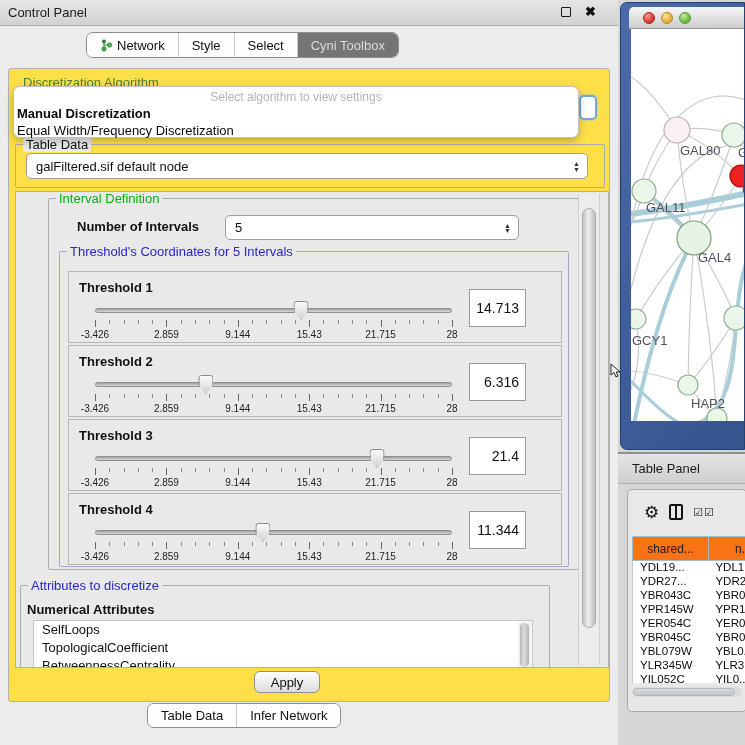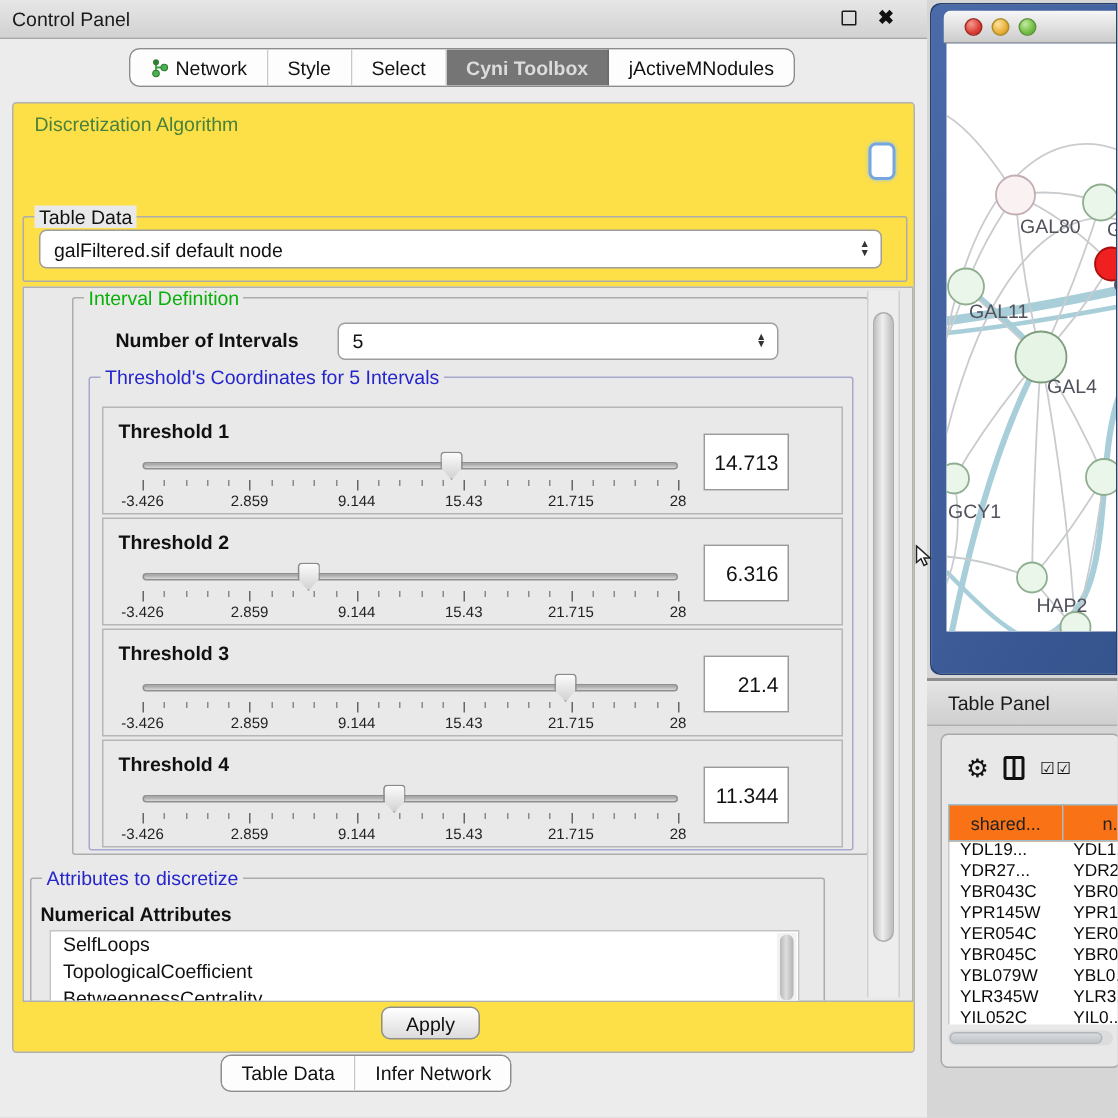--- a/index.html
+++ b/index.html
@@ -13,21 +13,21 @@
   #cp-winbtns { position:absolute; right:22px; top:7px; display:flex; gap:14px; align-items:center; }
   .float-icon { width:10px; height:10px; border:1.6px solid #1a1a1a; border-radius:1px; }
   .close-icon { font-size:13px; font-weight:bold; color:#111; line-height:10px; }
 
   
   .tabstrip { position:absolute; display:flex; background:#fdfdfd; border:1px solid #8d8d8d; border-radius:7px; overflow:hidden; }
   #top-tabs { left:86px; top:32px; height:26px;justify-content:center; }
   .tab { display:flex; align-items:center; justify-content:center; gap:5px; font-size:13px; color:#111;
     padding:0 13px; height:100%; border-right:1px solid #c9c9c9; background:#fdfdfd; white-space:nowrap; }
   .tab:last-child { border-right:none; }
-  .tab.selected { background:#757575; color:#dcdcdc; border-right-color:#6a6a6a;font-weight:bold; }
+  .tab.selected { background:#757575; color:#dcdcdc; border-right-color:#6a6a6a; }
   #bottom-tabs { left:147px; top:703px; height:25px; }
 
   
   #outer-box { position:absolute; left:8px; top:68px; width:602px; height:634px;
     border:1px solid #b2b2b2; border-radius:3px; background:#fde047; }
 
   #algo-group-label { position:absolute; left:14px; top:6px; font-size:13px; color:#49803c; }
   #algo-combo-fragment { position:absolute; left:570px; top:26px; width:18px; height:25px;
     background:#fff; border:2px solid #74a7e0; border-radius:5px; box-shadow:0 0 3px #9cc2ec; }
 
@@ -162,30 +162,32 @@
     </div>
     <div class="tab">
         <span>Style</span>
       </div>
     <div class="tab">
         <span>Select</span>
       </div>
     <div class="tab selected">
         <span>Cyni Toolbox</span>
       </div>
-    <div class="tab">
-        <span>jActiveMNodules</span>
-      </div>
   </div>
 
   <div id="outer-box">
 
     <div id="algo-group-label">Discretization Algorithm</div>
     <div id="algo-combo-fragment"></div>
 
+    <div id="algo-overlay">
+      <div class="placeholder">Select algorithm to view settings</div>
+      <div class="option bold">Manual Discretization</div>
+      <div class="option">Equal Width/Frequency Discretization</div>
+    </div>
 
     <div class="groupbox" id="table-data-group">
       <div class="group-label black-label">Table Data</div>
       <div class="combobox" id="table-data-combo">
         <span>galFiltered.sif default node</span>
         <span class="combo-stepper">
             <span>▲</span>
             <span>▼</span>
           </span>
       </div>

